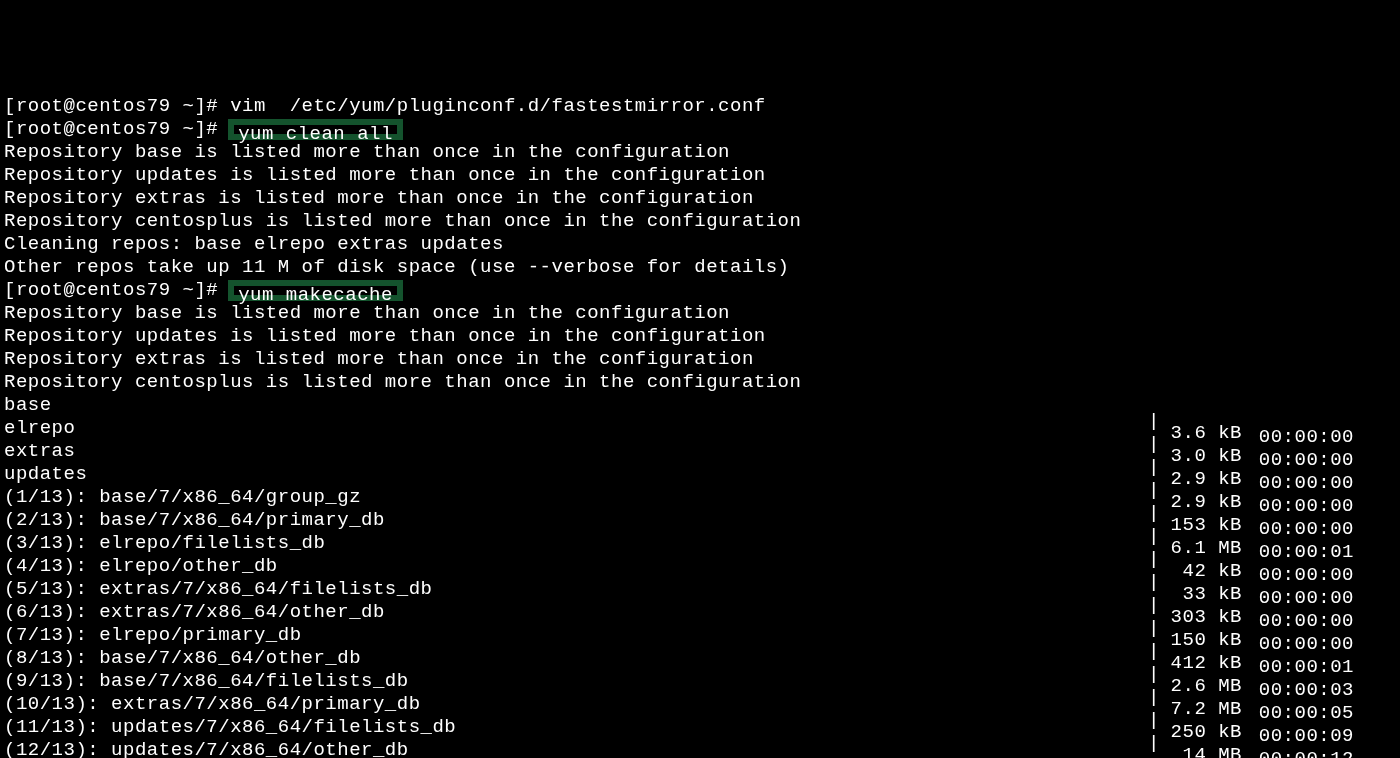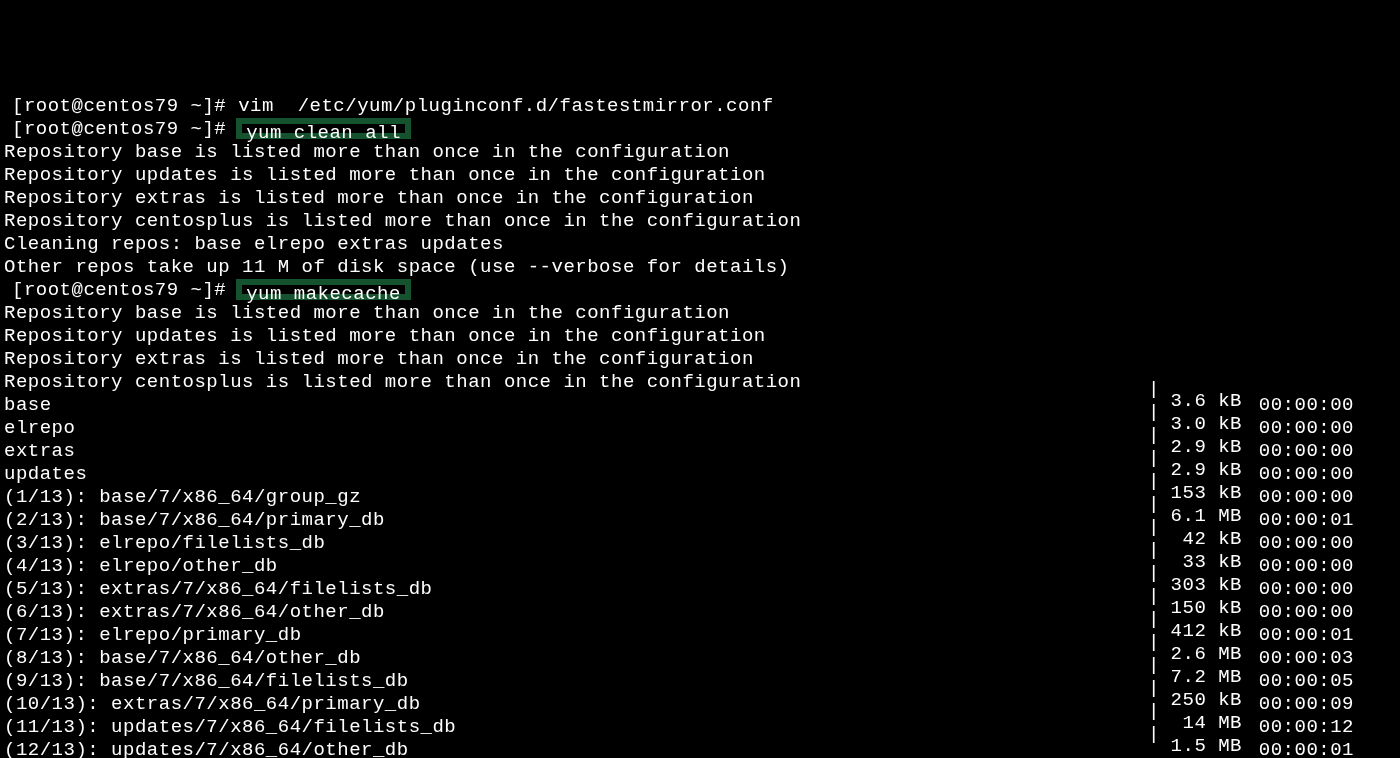--- a/index.html
+++ b/index.html
@@ -14,34 +14,34 @@
   body {
     font-family: "Consolas", "Courier New", monospace;
     font-size: 19px;
     line-height: 23px;
     letter-spacing: 0.5px;
     white-space: pre;
     padding: 3px 4px;
     box-sizing: border-box;
   }
   .line { display: block; height: 23px; font-family: Liberation Mono, monospace; }
-  .prompt-line { display: flex; height: 23px; margin-left: 8px; }
+  .prompt-line { display: flex; align-items: center; height: 23px; }
   .hl-box {
     border: 6px solid #14532d;
     padding: 0 4px;
     display: inline-block;
     line-height: 19px;
     height: 21px;
     box-sizing: border-box;
     margin-left: -2px;
   }
   .dl-row {
     display: flex;
     justify-content: space-between;
-    align-items: flex-end;
+    align-items: flex-start;
     height: 23px;
     width: 1350px;
   }
   .dl-left  { flex: 1 1 auto; }
   .dl-right {
     flex: 0 0 auto;
     display: flex;
     align-items: center;
   }
   .bar  { width: 20px; text-align: center; }

